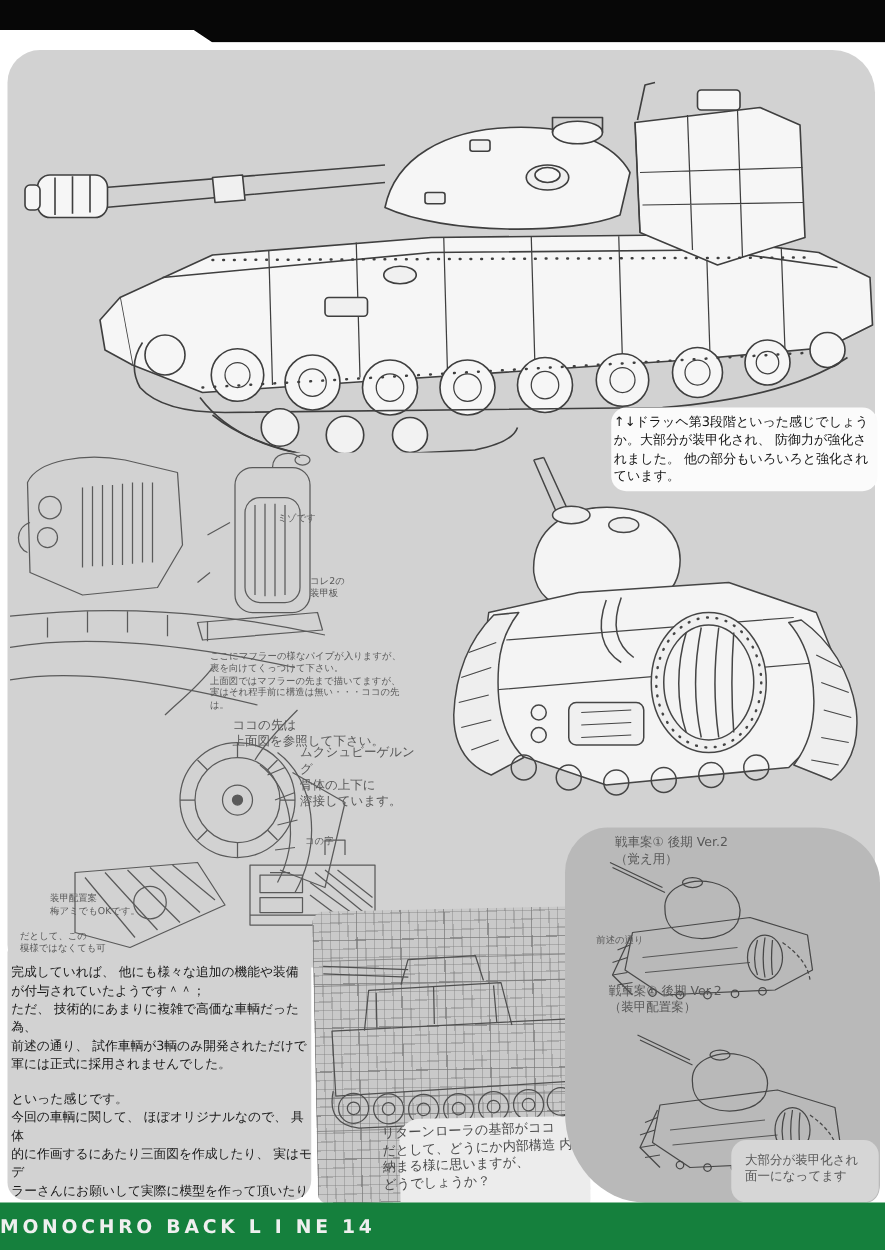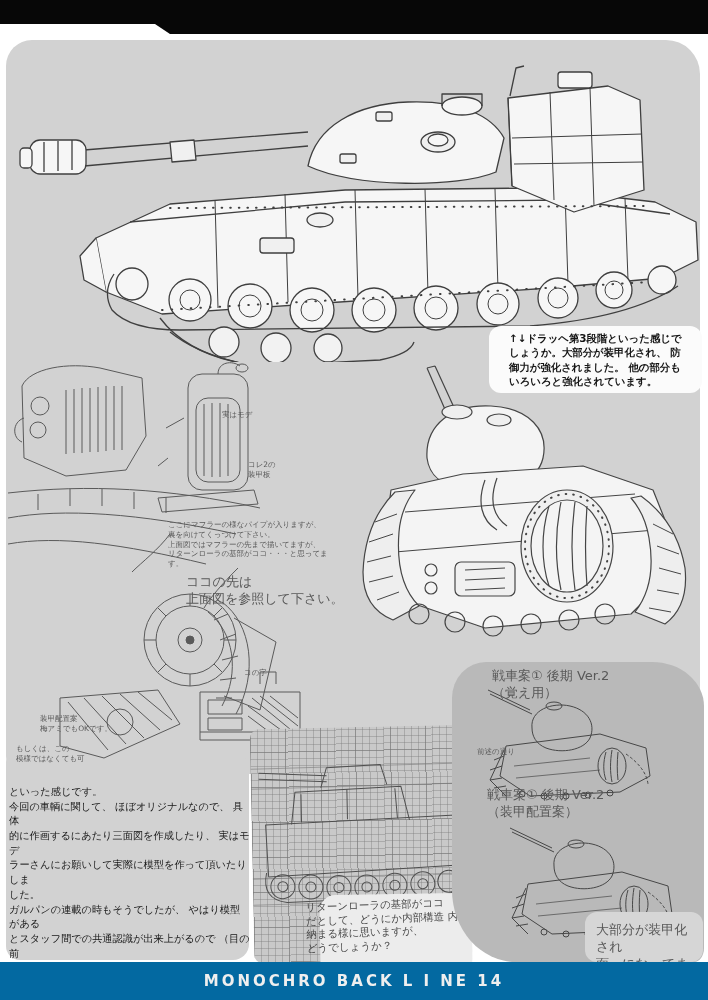--- a/index.html
+++ b/index.html
@@ -29,37 +29,37 @@
               border-radius:16px;transform:rotate(-1deg);}
 
   
   .patch{position:absolute;left:452px;top:662px;width:252px;height:300px;background:#b9b9b9;
          border-radius:34px 52px 10px 64px / 36px 44px 14px 72px;}
   .flush-box{position:absolute;left:585px;top:912px;width:118px;height:50px;background:#d6d6d6;
              border-radius:12px;}
 
   
   .bubble{position:absolute;left:489px;top:326px;width:213px;min-height:66px;background:#fbfbfb;
-          border-radius:12px;padding:5px 20px;box-sizing:border-box;font-size:10.4px;
-          line-height:1.38;color:#141414;font-weight:700;}
+          border-radius:12px;padding:5px 2px;box-sizing:border-box;font-size:10.4px;
+          line-height:1.38;color:#141414;font-weight:400;}
 
   
   .bodytext{position:absolute;left:9px;top:772px;width:241px;color:#181818;font-size:10.2px;
             line-height:1.44;}
   .blk{white-space:pre-line;}
   .blk2{margin-top:13px;}
 
   
   .hand{position:absolute;color:#585858;white-space:pre-line;line-height:1.3;font-size:7.5px;}
-  .hand-md{font-size:13px;}
+  .hand-md{font-size:10px;}
   .hand-lg{font-size:10.5px;color:#4a4a4a;}
 
   
-  .footer{position:absolute;left:0;top:962px;width:708px;height:38px;background:#0369a1;
-          display:flex;align-items:center;justify-content:center;}
+  .footer{position:absolute;left:0;top:962px;width:708px;height:38px;background:#15803d;
+          display:flex;align-items:center;justify-content:flex-start;}
   .footer span{color:#efefef;font-weight:bold;font-size:15px;letter-spacing:3px;}
 
   svg{display:block;}
 </style>
 </head>
 <body>
 
 <div id="canvas">
 
   <div class="topbar"></div>
@@ -163,29 +163,32 @@
       <path d="M192,374 L292,374"></path>
       <path d="M252,326 L252,314 L268,314 L268,326"></path>
       <path d="M162,176 C150,192 134,204 124,214"></path>
       <path d="M230,210 C214,226 202,240 196,250"></path>
     </g>
   </svg>
 
   <div class="hand" style="left:168px;top:520px;width:162px">ここにマフラーの様なパイプが入りますが、
 裏を向けてくっつけて下さい。
 上面図ではマフラーの先まで描いてますが、
-リターンローラの基部がココ・・・と思ってます。</div>
+実はそれ程手前に構造は無い・・・ココの先は。</div>
   <div class="hand hand-md" style="left:186px;top:574px">ココの先は
 上面図を参照して下さい。</div>
-  <div class="hand" style="left:222px;top:410px">実はモデ</div>
+  <div class="hand hand-md" style="left:240px;top:596px;width:96px">ムクシュビーゲルング
+骨体の上下に
+溶接しています。</div>
+  <div class="hand" style="left:222px;top:410px">ミゾです</div>
   <div class="hand" style="left:248px;top:460px">コレ2の
 装甲板</div>
   <div class="hand" style="left:40px;top:714px">装甲配置案
 梅アミでもOKです。</div>
-  <div class="hand" style="left:16px;top:744px">もしくは、この
+  <div class="hand" style="left:16px;top:744px">だとして、この
 模様ではなくても可</div>
   <div class="hand" style="left:244px;top:668px">コの字</div>
 
   <svg class="abs" style="left:335px;top:362px" width="370" height="315" viewBox="0 0 370 315">
     <g stroke="#454545" stroke-width="1.2" fill="#f4f4f4" stroke-linejoin="round">
       <path d="M112,52 L92,6 M122,52 L100,4 M92,6 L100,4" fill="none"></path>
       <path d="M92,96 C90,62 118,42 156,44 C194,46 214,68 208,96 C202,122 168,132 132,128 C104,124 94,112 92,96 Z"></path>
       <ellipse cx="122" cy="50" rx="15" ry="7" fill="#efefef"></ellipse>
       <ellipse cx="164" cy="58" rx="12" ry="6" fill="#efefef"></ellipse>
       <path d="M150,128 L148,150 M190,118 L196,142" fill="none" stroke-width="1"></path>
@@ -291,20 +294,25 @@
 （覚え用）</div>
   <div class="hand" style="left:477px;top:747px">前述の通り</div>
   <div class="hand hand-md" style="left:487px;top:787px">戦車案① 後期 Ver.2
 （装甲配置案）</div>
 
   <div class="flush-box"></div>
   <div class="hand hand-md" style="left:596px;top:922px;width:104px">大部分が装甲化され
 面一になってます</div>
 
   <div class="bodytext">
+    <div class="blk">完成していれば、 他にも様々な追加の機能や装備
+が付与されていたようです＾＾；
+ただ、 技術的にあまりに複雑で高価な車輌だった為、
+前述の通り、 試作車輌が3輌のみ開発されただけで
+軍には正式に採用されませんでした。</div>
     <div class="blk blk2">といった感じです。
 今回の車輌に関して、 ほぼオリジナルなので、 具体
 的に作画するにあたり三面図を作成したり、 実はモデ
 ラーさんにお願いして実際に模型を作って頂いたりしま
 した。
 ガルパンの連載の時もそうでしたが、 やはり模型がある
 とスタッフ間での共通認識が出来上がるので （目の前
 に具体的なイメージがありますのでw） 、 本当に何より</div>
   </div>
 

